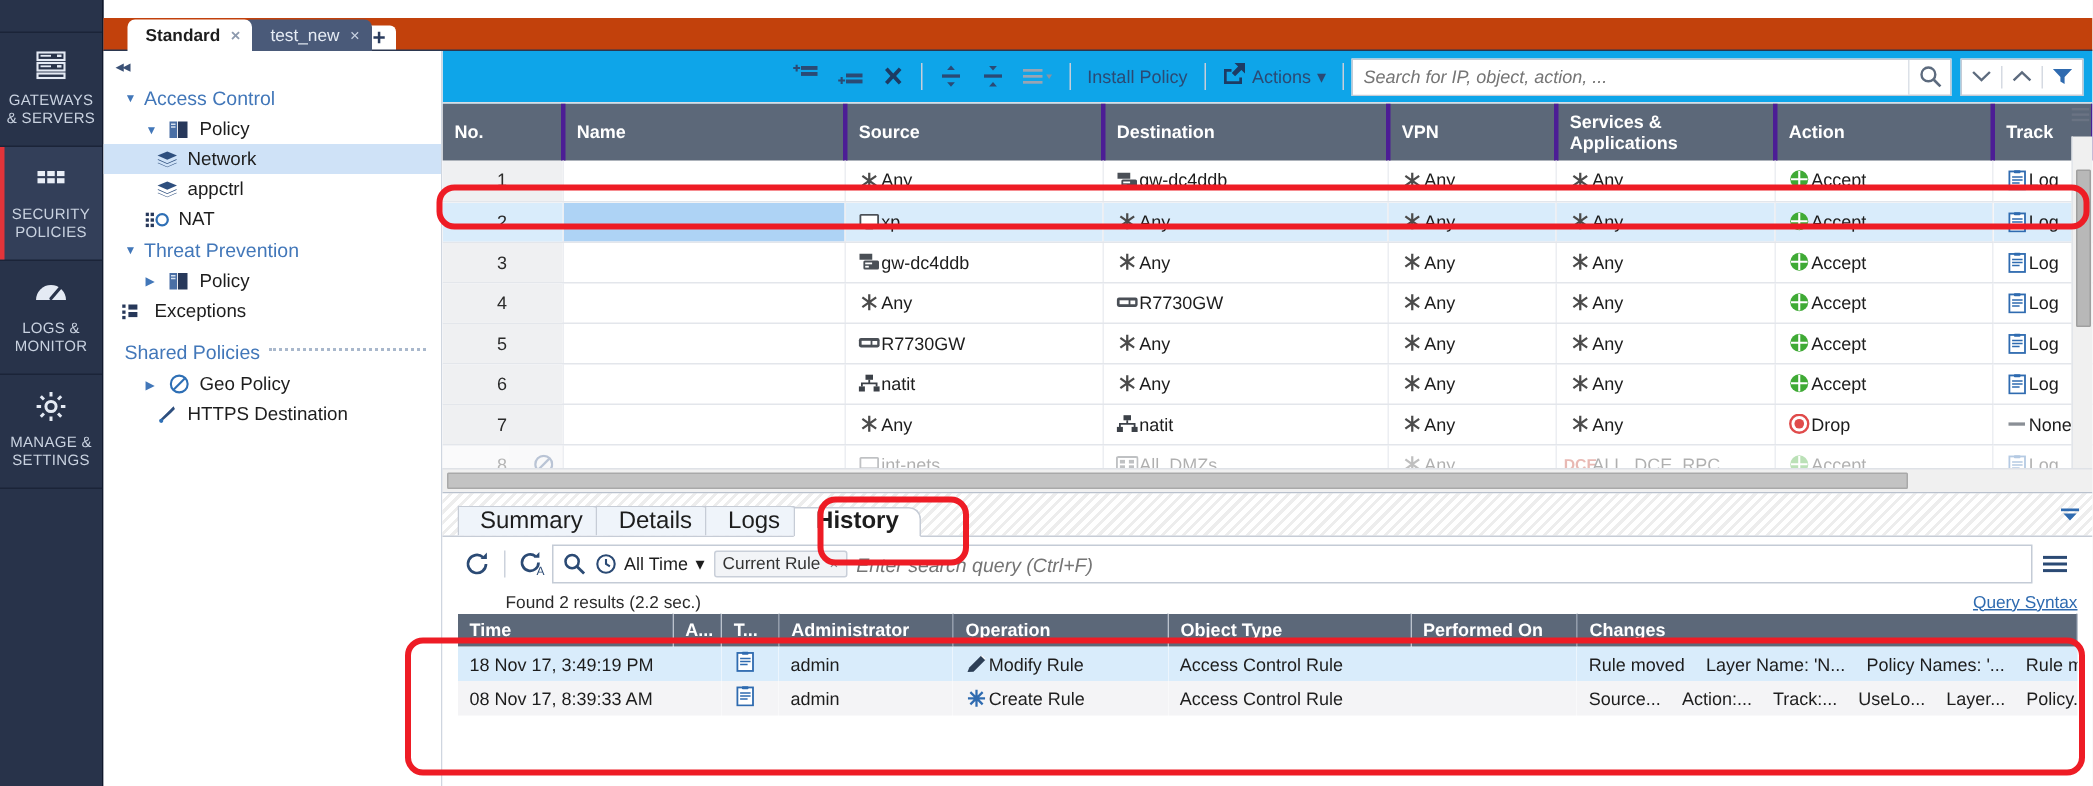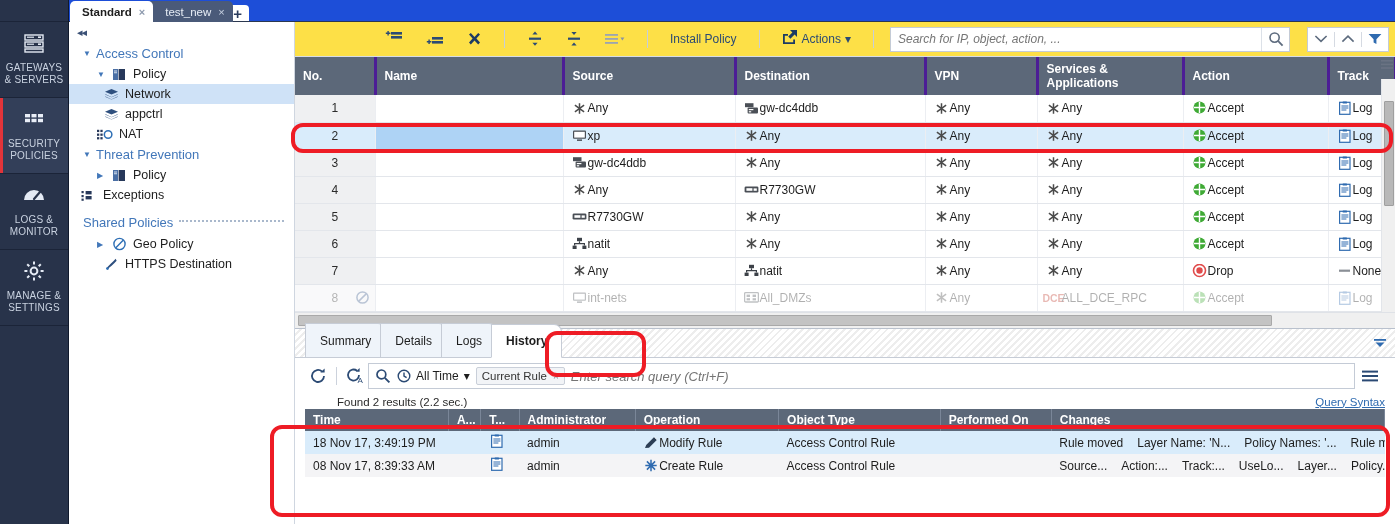--- a/index.html
+++ b/index.html
@@ -33,22 +33,22 @@
   }
   .rail-glyph { display:block; height:26px; }
   .rail-glyph svg { display:block; margin:0 auto; }
   .rail-fill { flex:1; border-top:0px; }
 
   
   .main { flex:1; display:flex; flex-direction:column; min-width:0; }
 
   
   .tabstrip {
-    height:22px; background:#1d4ed8; display:flex; align-items:flex-end;
-    padding-left:1px; flex-shrink:0; position:relative;
+    height:22px; background:#c2410c; display:flex; align-items:flex-end;
+    padding-left:16px; flex-shrink:0; position:relative;margin-top:12px;
   }
   .tabstrip::after{content:"";position:absolute;left:0;right:0;bottom:0;height:1px;background:#2b3750;}
   .tab {
     height:21px; display:flex; align-items:center; gap:7px;
     padding:0 8px 0 12px; font-size:11.5px;
     border-radius:5px 5px 0 0; cursor:pointer; position:relative;
   }
   .tab.active { background:#ffffff; color:#1d1d1d; font-weight:bold; z-index:2;}
   .tab.inactive { background:#4a5a79; color:#e6ecf5; margin-left:-6px; padding-left:18px; z-index:1;}
   .tab-x { font-size:11px; color:#8d9aae; }
@@ -80,22 +80,22 @@
   .shared-head {
     display:flex; align-items:center; gap:6px; color:#4277b9; font-size:13px;
     padding:10px 10px 4px 14px;
   }
   .dots { flex:1; border-bottom:2px dotted #a9b8cc; height:1px; margin-bottom:3px;}
   .ext-mark { font-size:8px; color:#2f6bb0; vertical-align:super; }
 
   
   .rules { flex:1; display:flex; flex-direction:column; min-width:0; background:#f3f4f6;}
   .toolbar {
-    height:35px; display:flex; align-items:center; gap:11px; padding:0 6px;
-    background:#fde047; border-bottom:1px solid #d8dde5; flex-shrink:0;
+    height:35px; display:flex; align-items:center; gap:0px; padding:0 6px;
+    background:#0ea5e9; border-bottom:1px solid #d8dde5; flex-shrink:0;
   }
   .tb-spacer{flex:1}
   .tb-btn {
     height:25px; min-width:25px; padding:0 5px; display:flex; align-items:center; justify-content:center;
     gap:4px; color:#2b4a74; font-size:12px; cursor:pointer; border:1px solid transparent; border-radius:2px;
   }
   .tb-sep { width:1px; height:18px; background:#c7ced9; margin:0 5px;}
   .search-wrap {
     display:flex; align-items:center; height:25px; width:400px;
     border:1px solid #c4cbd6; background:#fff;
@@ -140,21 +140,21 @@
   .bottom {
     height:196px; background:#fff; border-top:1px solid #b9c1cd; flex-shrink:0;
     display:flex; flex-direction:column; position:relative;
   }
   .ptabs {
     height:29px; display:flex; align-items:flex-end; padding-left:10px; flex-shrink:0;
     background:repeating-linear-gradient(135deg,#fff,#fff 3px,#ededed 3px,#ededed 5px);
     border-bottom:1px solid #c6ccd6; position:relative;
   }
   .ptab {
-    height:34px; padding:0 14px; display:flex; align-items:center; font-size:12px;
+    height:20px; padding:0 14px; display:flex; align-items:center; font-size:16px;
     background:#eff4fa; border:1px solid #c6ccd6; border-bottom:none;
     border-radius:0 8px 0 0; margin-right:-6px; cursor:pointer; color:#1d1d1d;
   }
   .ptab.active { background:#fff; font-weight:bold; z-index:3; border-bottom:1px solid #fff; margin-bottom:-1px;}
   .ptabs-right { margin-left:auto; padding:0 8px 4px 0; color:#2e5f9e; }
 
   .qbar { height:36px; display:flex; align-items:center; gap:0; padding:0 10px; flex-shrink:0;}
   .qicon { width:26px; height:26px; display:flex; align-items:center; justify-content:center; cursor:pointer; color:#2b4a74;}
   .qsep { width:1px; height:18px; background:#ccd2dc; margin:0 5px; }
   .qbox { flex:1; display:flex; align-items:center; height:26px; border:1px solid #c4cbd6; background:#fff; gap:6px; padding-left:6px;}

